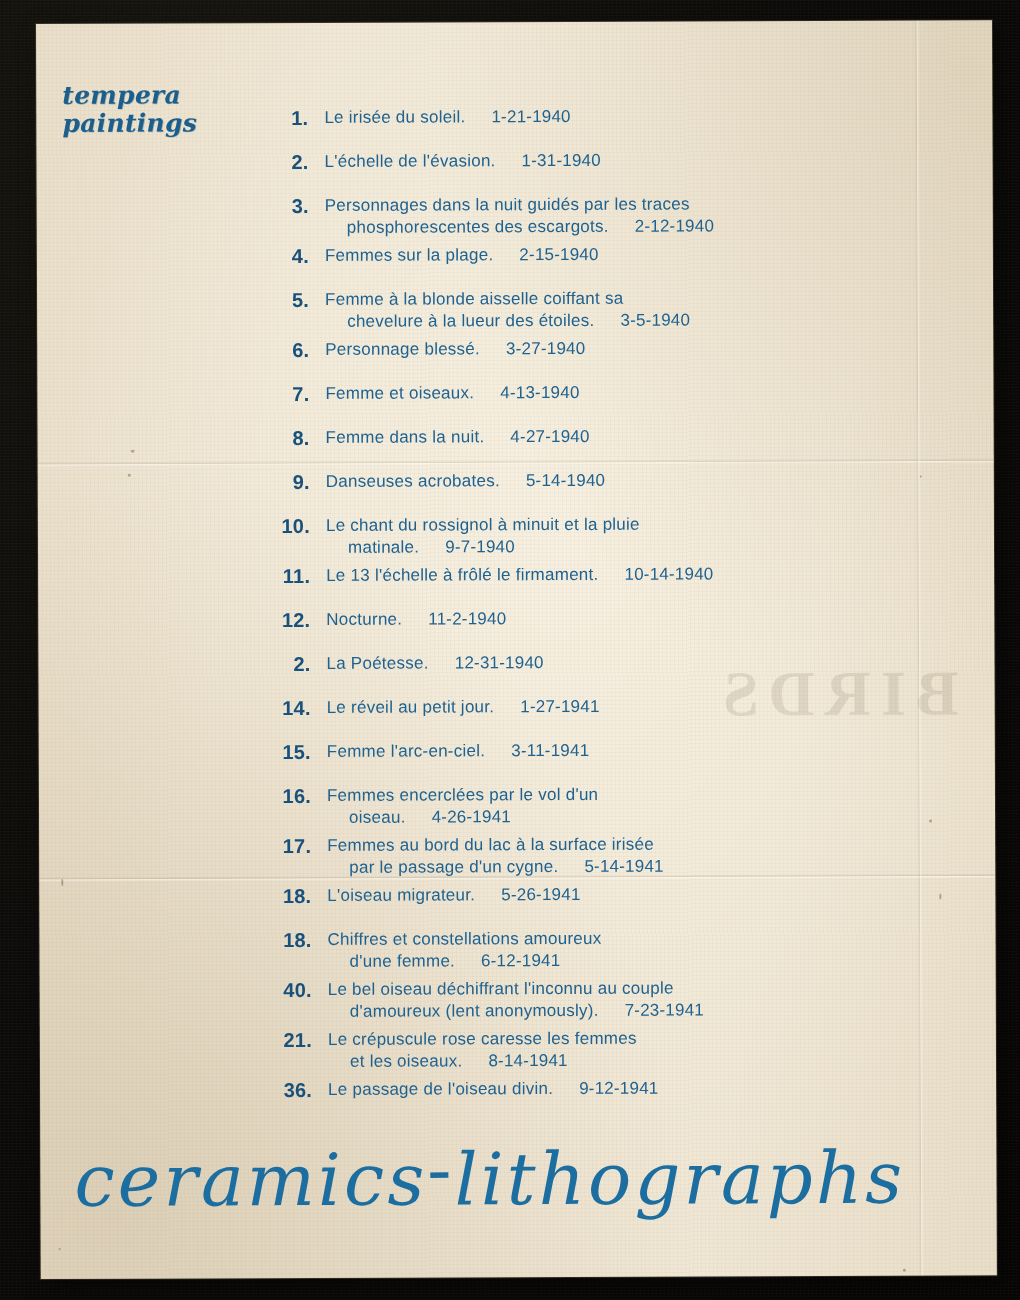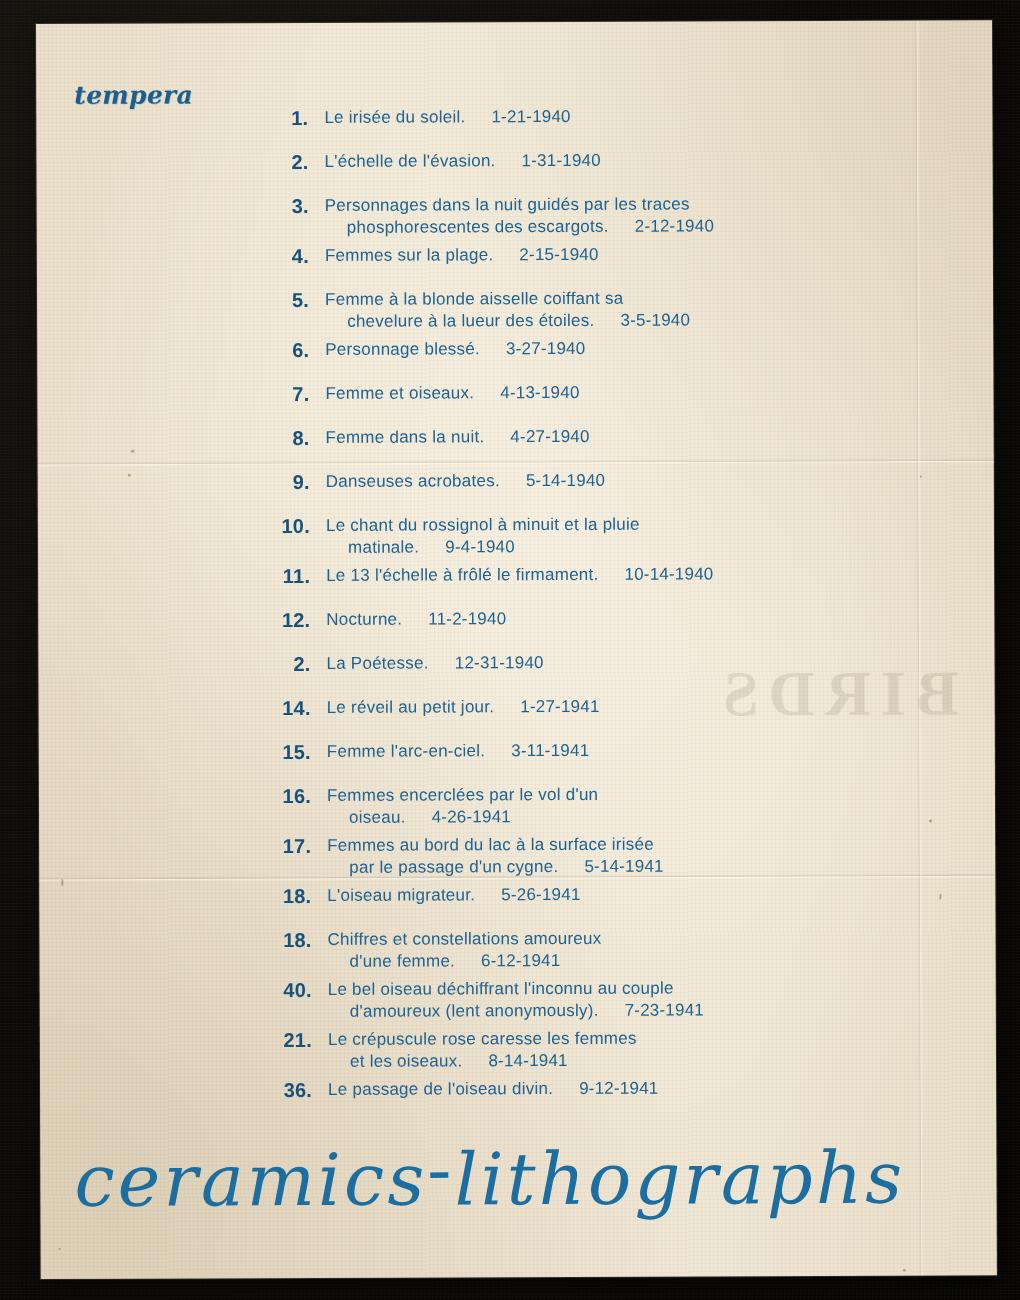--- a/index.html
+++ b/index.html
@@ -118,21 +118,21 @@
   }
 
   
   #content {
     position: absolute;
     inset: 0;
   }
 
   #heading {
     position: absolute;
-    left: 38px;
+    left: 26px;
     top: 58px;
     width: 200px;
     font-family: "DejaVu Serif", "Liberation Serif", serif;
     font-style: italic;
     font-weight: bold;
     font-size: 25px;
     line-height: 28px;
     letter-spacing: 0.3px;
     color: #1c5f8c;
     text-shadow: 0.6px 0.6px 0 rgba(28,95,140,0.35);
@@ -226,20 +226,21 @@
   <div class="speck" style="left:22px;  top:855px; width:2px;  height:7px;"></div>
   <div class="speck" style="left:900px; top:873px; width:2px;  height:6px;"></div>
   <div class="speck" style="left:862px; top:1248px;width:3px;  height:3px;"></div>
   <div class="speck" style="left:18px;  top:1224px;width:2px;  height:2px;"></div>
   <div class="speck" style="left:93px;  top:426px; width:4px;  height:3px; background:rgba(130,70,40,0.40);"></div>
 
   <div id="content">
 
     <div id="heading">
       <span class="hl">tempera</span>
+      <span class="hl">paintings</span>
     </div>
 
     <div id="list">
         <div class="entry" style="margin-bottom: 21px;">
           <div class="entry-num">1.</div>
           <div class="entry-body">
             <div class="entry-line"><span>Le irisée du soleil.</span><span class="entry-date">1-21-1940</span></div>
           </div>
         </div>
         <div class="entry" style="margin-bottom: 21px;">
@@ -289,21 +290,21 @@
         <div class="entry" style="margin-bottom: 21px;">
           <div class="entry-num">9.</div>
           <div class="entry-body">
             <div class="entry-line"><span>Danseuses acrobates.</span><span class="entry-date">5-14-1940</span></div>
           </div>
         </div>
         <div class="entry" style="margin-bottom: 6px;">
           <div class="entry-num">10.</div>
           <div class="entry-body">
             <div class="entry-line"><span>Le chant du rossignol à minuit et la pluie</span></div>
-            <div class="entry-line cont"><span>matinale.</span><span class="entry-date">9-4-1940</span></div>
+            <div class="entry-line cont"><span>matinale.</span><span class="entry-date">9-7-1940</span></div>
           </div>
         </div>
         <div class="entry" style="margin-bottom: 21px;">
           <div class="entry-num">11.</div>
           <div class="entry-body">
             <div class="entry-line"><span>Le 13 l'échelle à frôlé le firmament.</span><span class="entry-date">10-14-1940</span></div>
           </div>
         </div>
         <div class="entry" style="margin-bottom: 21px;">
           <div class="entry-num">12.</div>

